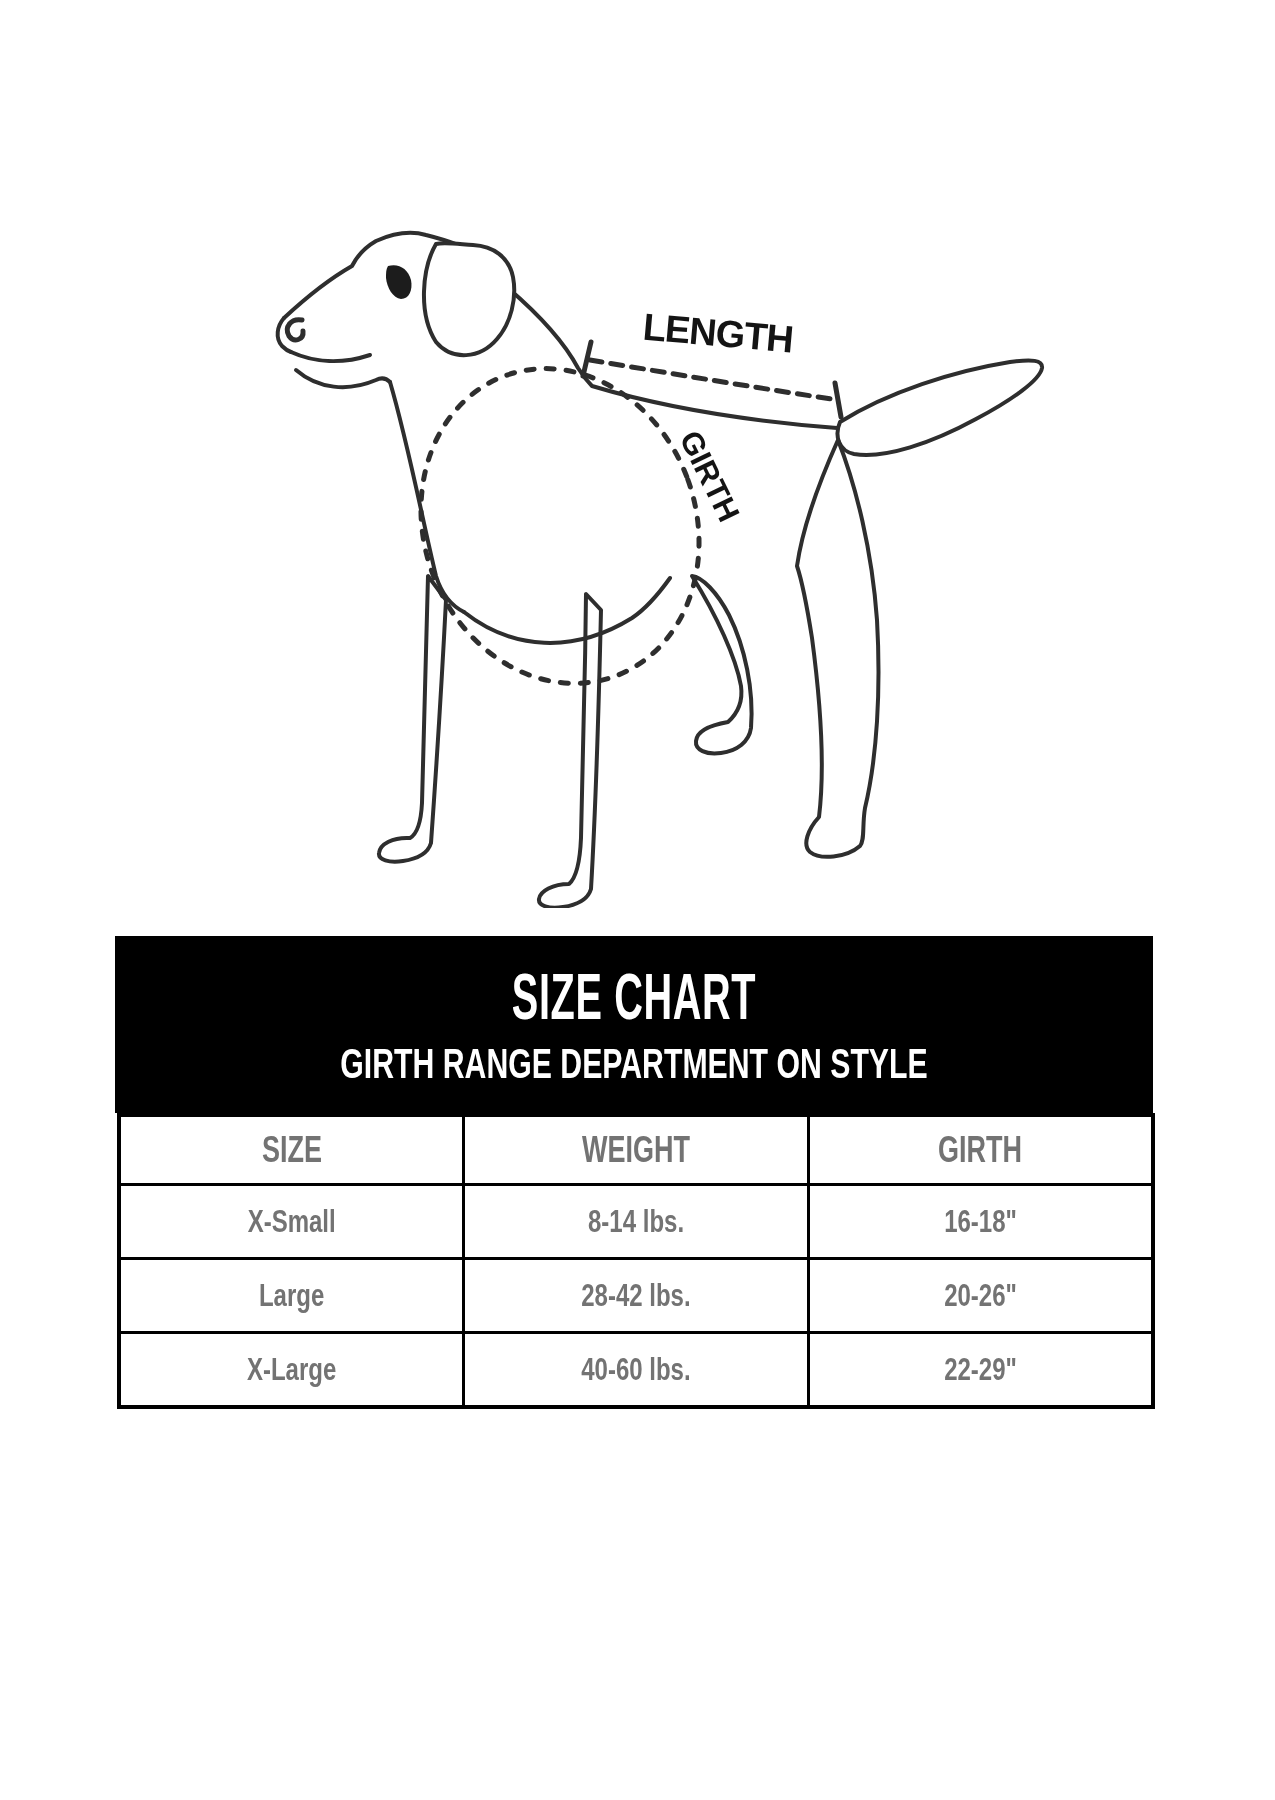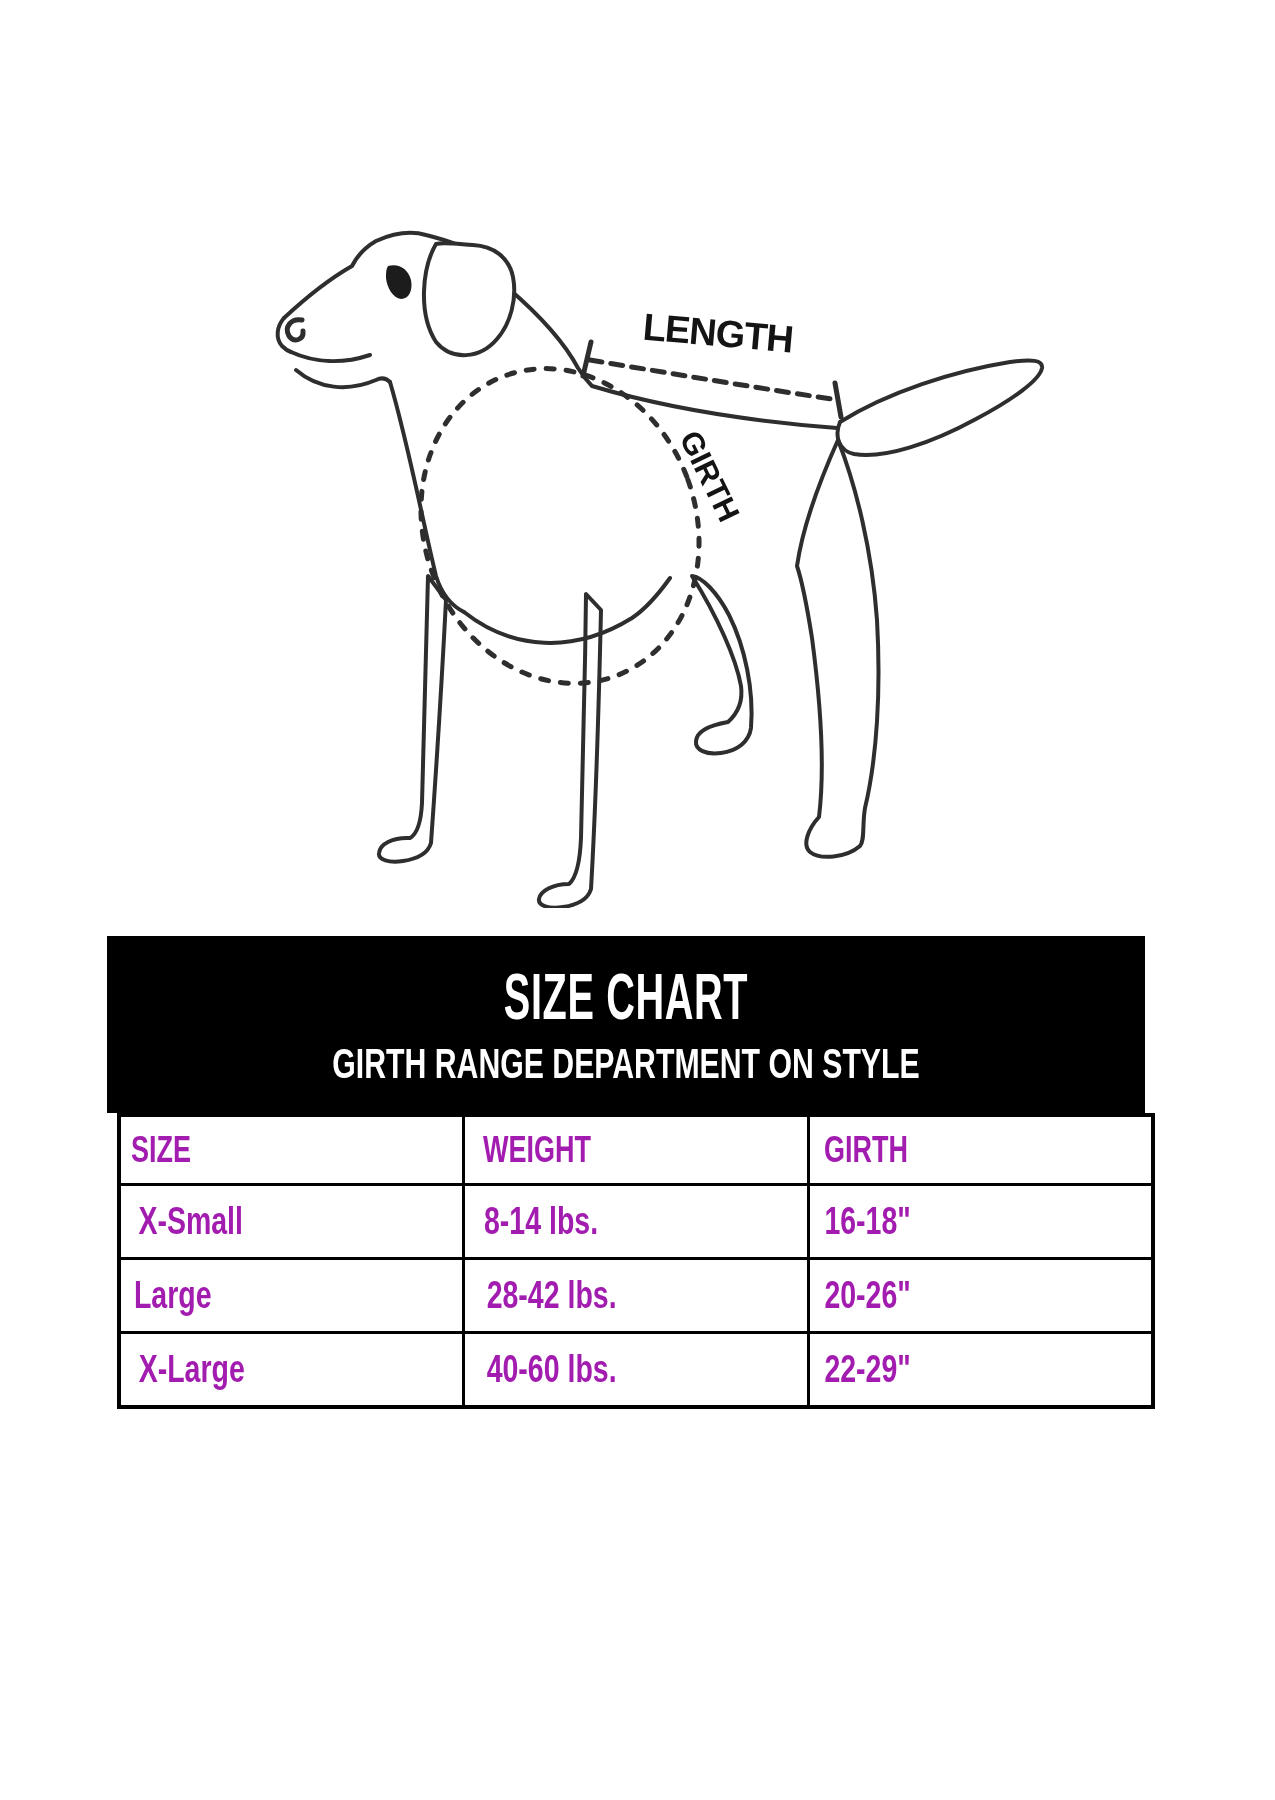--- a/index.html
+++ b/index.html
@@ -8,21 +8,21 @@
     background:#ffffff;
     font-family:"Liberation Sans", sans-serif;
     position:relative;
     overflow:hidden;
   }
   .dog-figure {
     position:absolute; left:240px; top:228px;
     width:820px; height:680px;
   }
   .banner {
-    position:absolute; left:107px; top:936px;
+    position:absolute; left:115px; top:936px;
     width:1038px; height:177px;
     background:#000000; color:#ffffff;
     display:flex; flex-direction:column;
     align-items:center; justify-content:center;
     gap:14px;
   }
   .banner-title {
     font-size:64px; font-weight:bold; line-height:1;
     letter-spacing:1px;
     transform:scaleX(0.62);
@@ -35,27 +35,27 @@
   }
   table.size-table {
     position:absolute; left:117px; top:1113px;
     width:1038px;
     border-collapse:collapse;
     table-layout:fixed;
     border:4px solid #000000;
   }
   .size-table th, .size-table td {
     border:3px solid #000000;
-    text-align:left;
+    text-align:center;
     vertical-align:middle;
-    color:#a21caf;
+    color:#737373;
     padding:0;
   }
   .size-table th { height:66px; font-size:36px; }
-  .size-table td { height:71px; font-size:38px; font-weight:bold; }
+  .size-table td { height:71px; font-size:32px; font-weight:bold; }
   .cond {
     display:inline-block;
     transform:scaleX(0.75);
     white-space:nowrap;
     font-weight:bold;
   }
   svg text {
     font-family:"Liberation Sans", sans-serif;
     font-weight:bold;
     fill:#141414;

